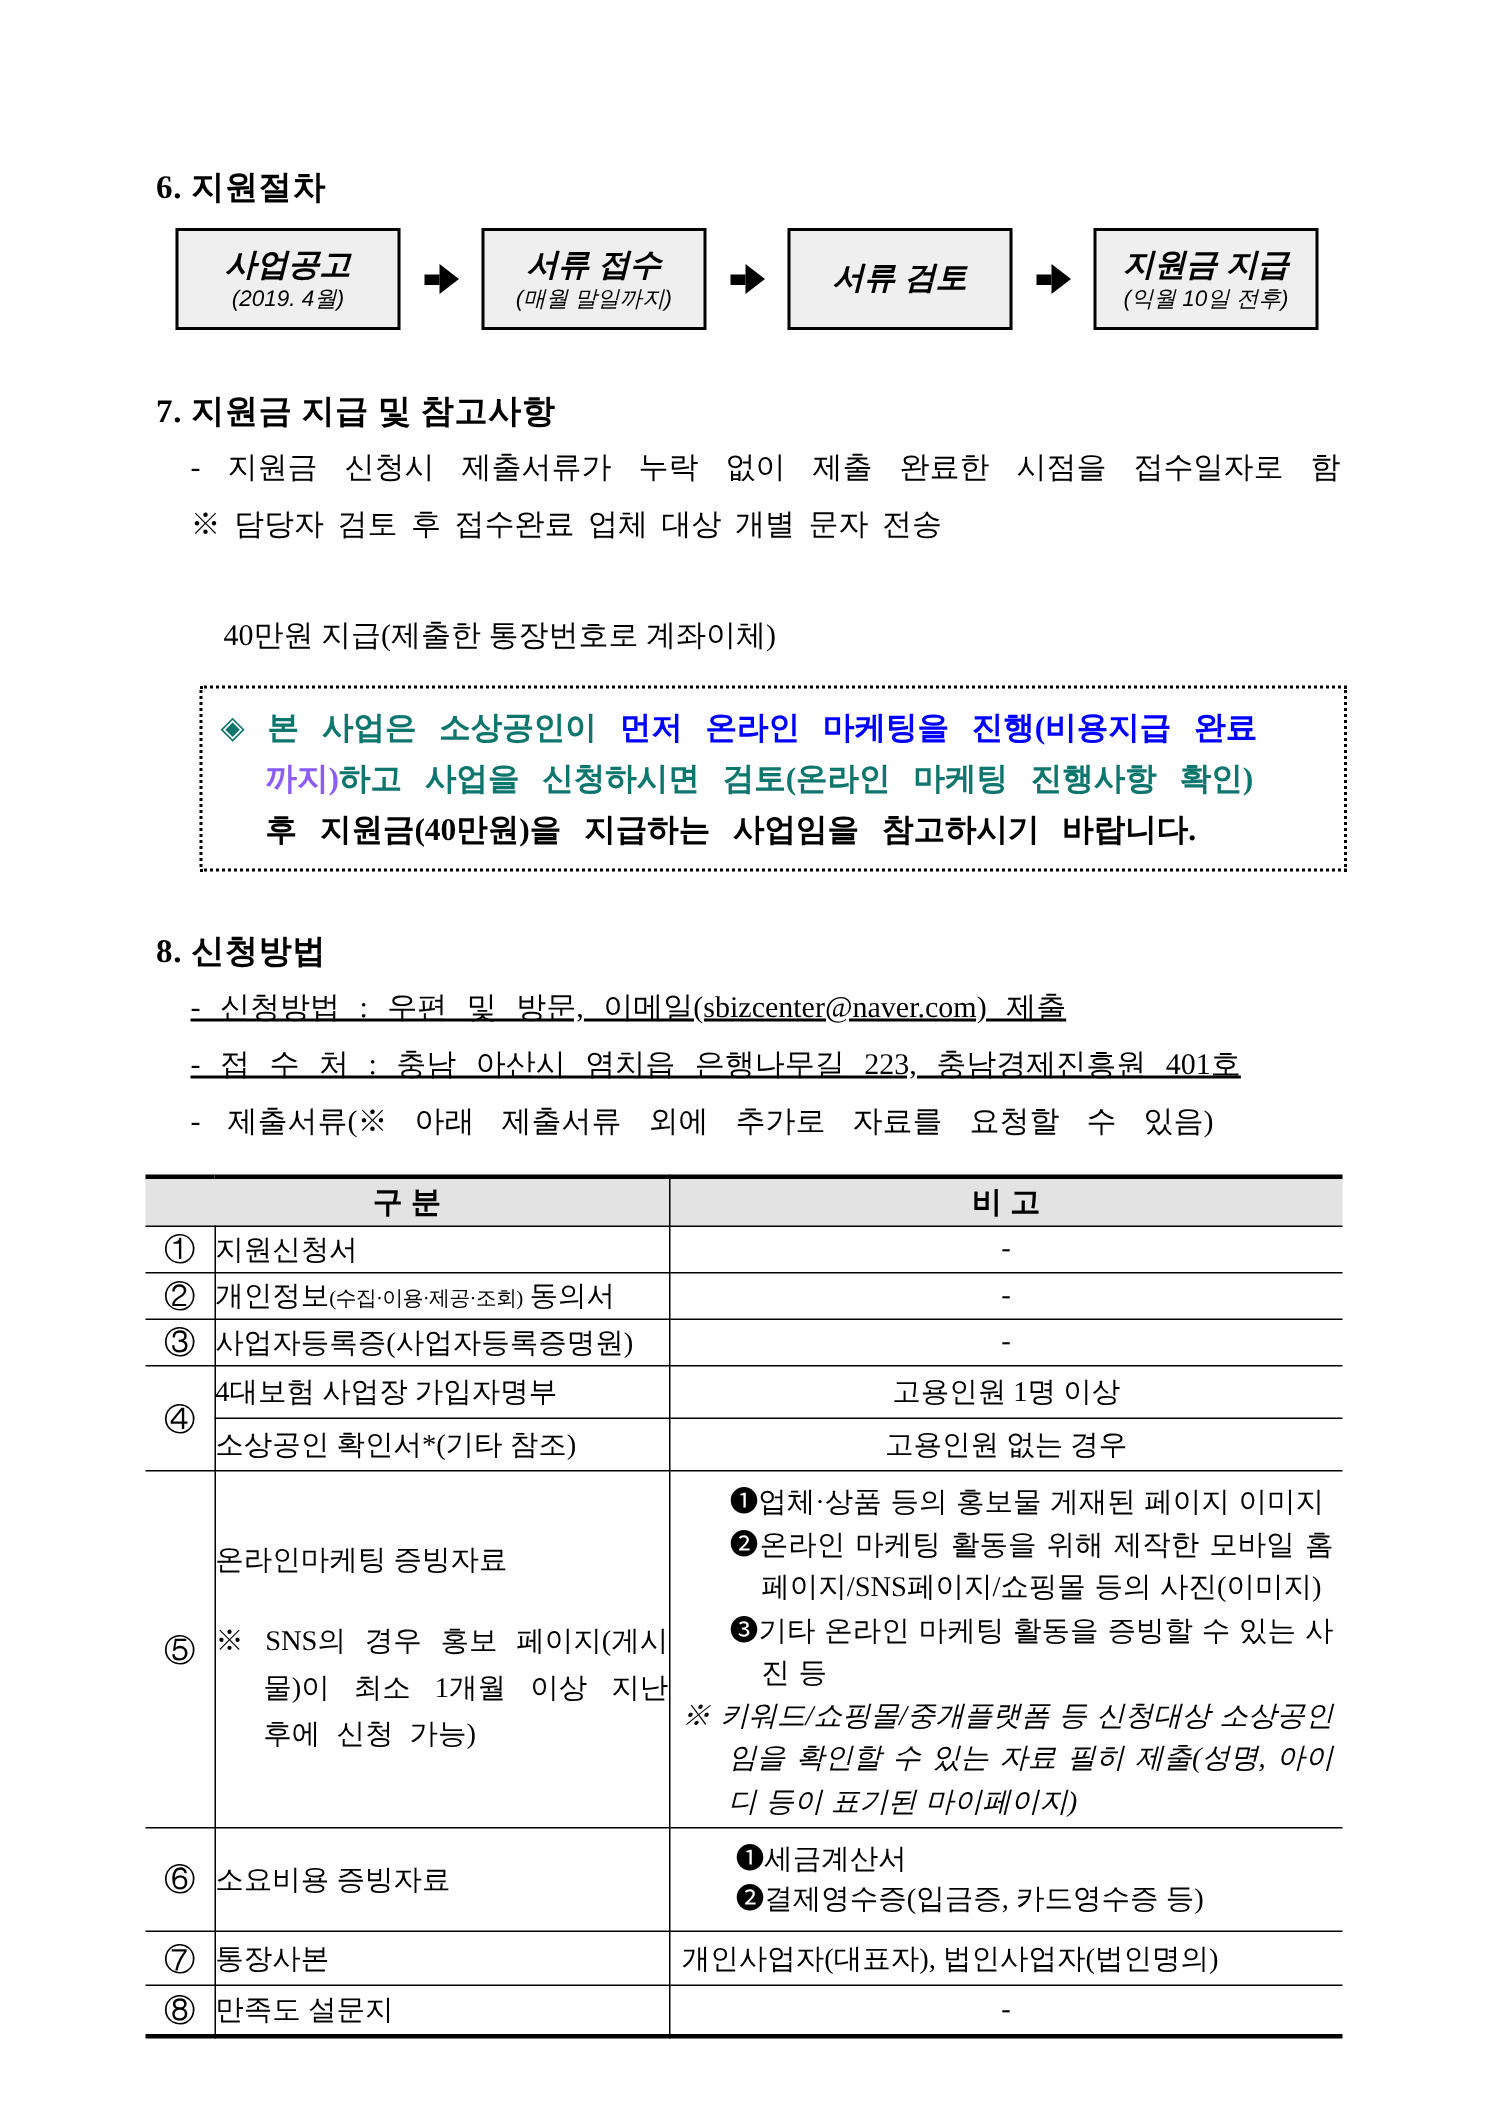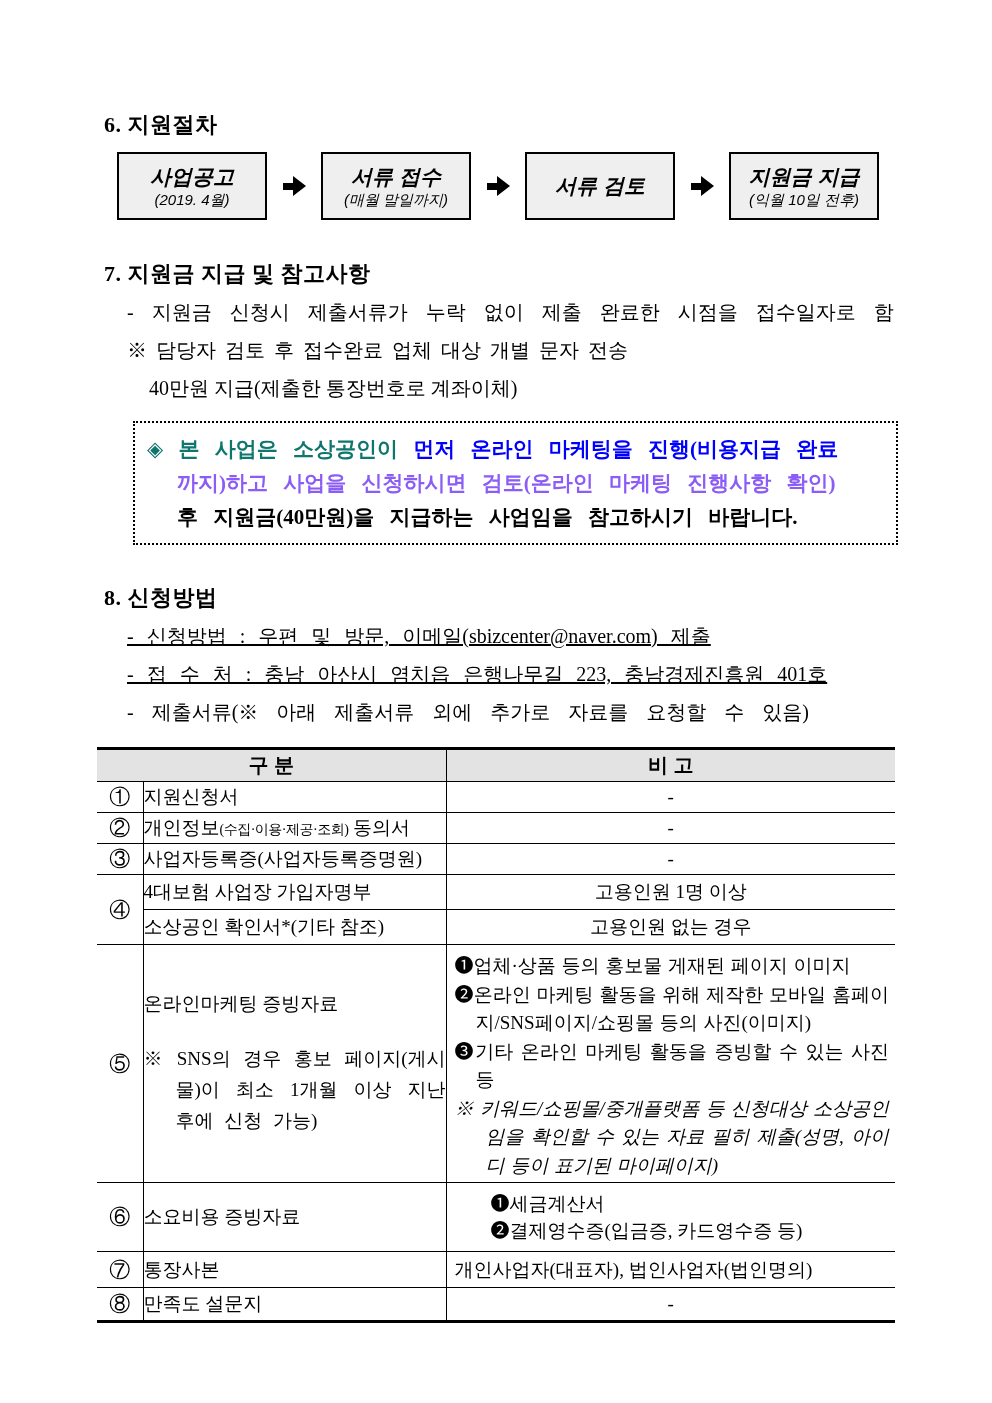--- a/index.html
+++ b/index.html
@@ -27,21 +27,21 @@
   .farrow .bar{width:10px;height:7px;background:#000;}
   .farrow .tri{width:0;height:0;border-left:13px solid #000;border-top:10px solid transparent;border-bottom:10px solid transparent;}
 
   
   .bullets{margin:6px 0 0 30px;font-size:20px;}
   .bl{line-height:38px;white-space:nowrap;}
   .sp-xl{word-spacing:16px;}
   .sp-lg{word-spacing:13px;}
   .sp-md{word-spacing:8px;text-decoration:underline;}
   .sp-sm{word-spacing:4px;}
-  .sp-none{word-spacing:0;}
+  .sp-none{word-spacing:0;margin-top:36px;}
   .ind1{margin-left:22px;}
 
   
   .notice{
     margin:14px 0 0 36px;width:737px;border:2px dotted #000;
     padding:9px 12px;font-weight:bold;font-size:21px;
   }
   .nline{line-height:34px;white-space:nowrap;word-spacing:10px;}
   .nline.nind{margin-left:30px;}
 
@@ -83,21 +83,21 @@
   tbody tr:nth-child(9) td{height:32px;}
   
   tr.r5 td.c-desc{vertical-align:middle;}
   tr.r5 td.c-desc .para1{margin:0 0 26px 0;}
   tr.r5 td.c-desc .note{
     text-align:justify;word-break:break-all;word-spacing:6px;
     padding-left:32px;text-indent:-32px;line-height:31px;
   }
   tr.r5 td.c-rem{vertical-align:top;padding-top:7px;}
   tr.r5 .itm{line-height:28.5px;text-align:justify;word-break:break-all;word-spacing:1px;}
-  tr.r5 .itm-num{padding-left:21px;text-indent:-21px;}
+  tr.r5 .itm-num{padding-left:21px;text-indent:-21px;margin-left:32px;}
   tr.r5 .itm-ref{padding-left:31px;text-indent:-31px;font-style:italic;}
   tr.r6 .itm{line-height:27px;margin-left:36px;}
   tr.r6 .itm-num{padding-left:21px;text-indent:-21px;}
 </style>
 </head>
 <body>
 
 <div class="page">
 
   <div class="sec-heading">6. 지원절차</div>
@@ -137,21 +137,21 @@
   <div class="sec-heading">7. 지원금 지급 및 참고사항</div>
 
   <div class="bullets">
       <div class="bl sp-lg">- 지원금 신청시 제출서류가 누락 없이 제출 완료한 시점을 접수일자로 함</div>
       <div class="bl sp-sm">※ 담당자 검토 후 접수완료 업체 대상 개별 문자 전송</div>
       <div class="bl sp-none ind1">40만원 지급(제출한 통장번호로 계좌이체)</div>
     </div>
 
   <div class="notice">
       <div class="nline"><span style="color: #0f766e;">◈ 본 사업은 소상공인이 </span><span style="color: rgb(0, 0, 255);">먼저 온라인 마케팅을 진행(비용지급 완료</span></div>
-      <div class="nline nind"><span style="color: #8b5cf6;">까지)</span><span style="color: #8b5cf6;">하고 사업을 신청하시면 검토(온라인 마케팅 진행사항 확인)</span></div>
+      <div class="nline nind"><span style="color: #8b5cf6;">까지)</span><span style="color: #0f766e;">하고 사업을 신청하시면 검토(온라인 마케팅 진행사항 확인)</span></div>
       <div class="nline nind"><span style="color: rgb(0, 0, 0);">후 지원금(40만원)을 지급하는 사업임을 참고하시기 바랍니다.</span></div>
     </div>
 
   <div class="gap-8"></div>
 
   <div class="sec-heading">8. 신청방법</div>
 
   <div class="bullets">
       <div class="bl sp-md">- 신청방법 : 우편 및 방문, 이메일(sbizcenter@naver.com) 제출</div>
       <div class="bl sp-md">- 접 수 처 : 충남 아산시 염치읍 은행나무길 223, 충남경제진흥원 401호</div>

